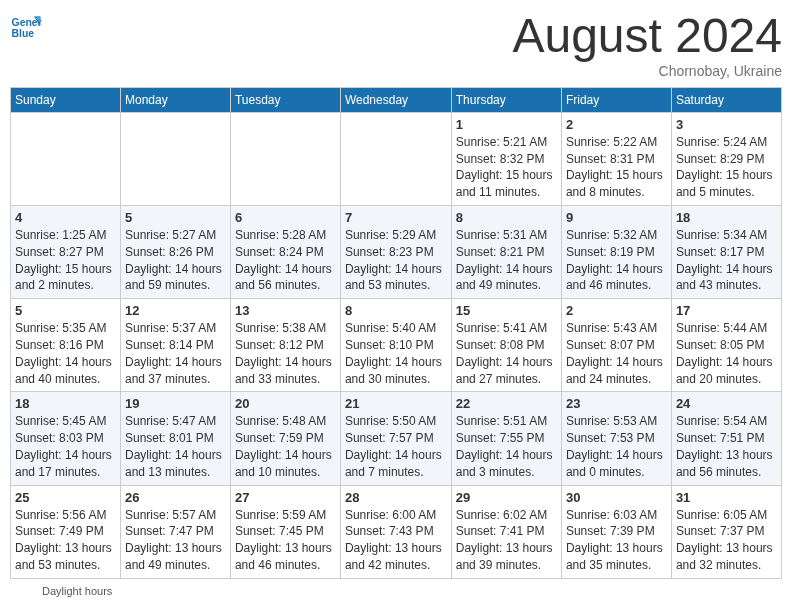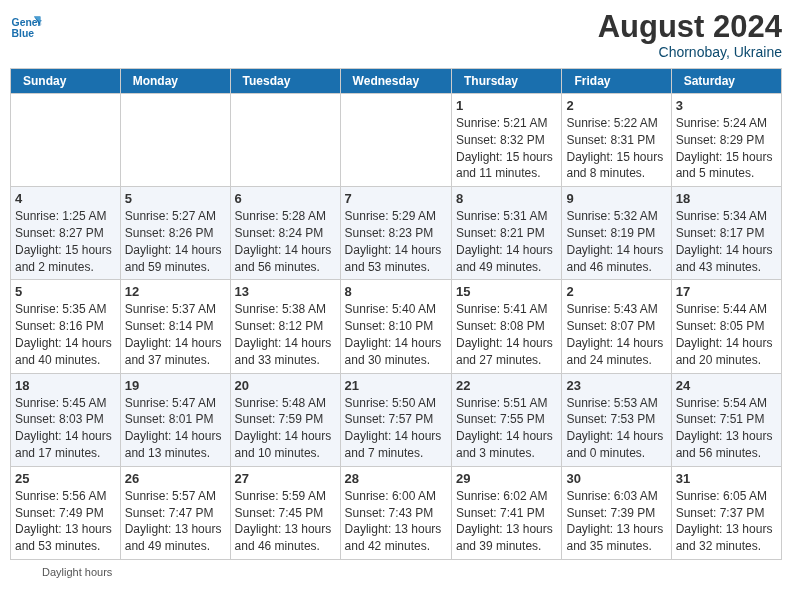--- a/index.html
+++ b/index.html
@@ -22,39 +22,39 @@
       gap: 4px;
     }
     .logo-icon {
       width: 32px;
       height: 32px;
     }
     .title-block {
       text-align: right;
     }
     .month-year {
-      font-size: 31px;
-      font-weight: 700;
+      font-size: 48px;
+      font-weight: 400;
       color: #333;
       line-height: 1.1;
     }
     .location {
       font-size: 14px;
-      color: #0c4a6e;
+      color: #737373;
     }
     .calendar {
       width: 100%;
       border-collapse: collapse;
     }
     .calendar th {
       background: #1a6fae;
       color: #fff;
       font-size: 12px;
-      font-weight: bold;
-      padding: 5px 12px;
+      font-weight: normal;
+      padding: 5px 4px;
       text-align: left;
       border: 1px solid #ccc;
     }
     .calendar td {
       vertical-align: top;
       border: 1px solid #ccc;
       padding: 4px 4px;
       width: 113px;
       min-height: 80px;
       background: #fff;

